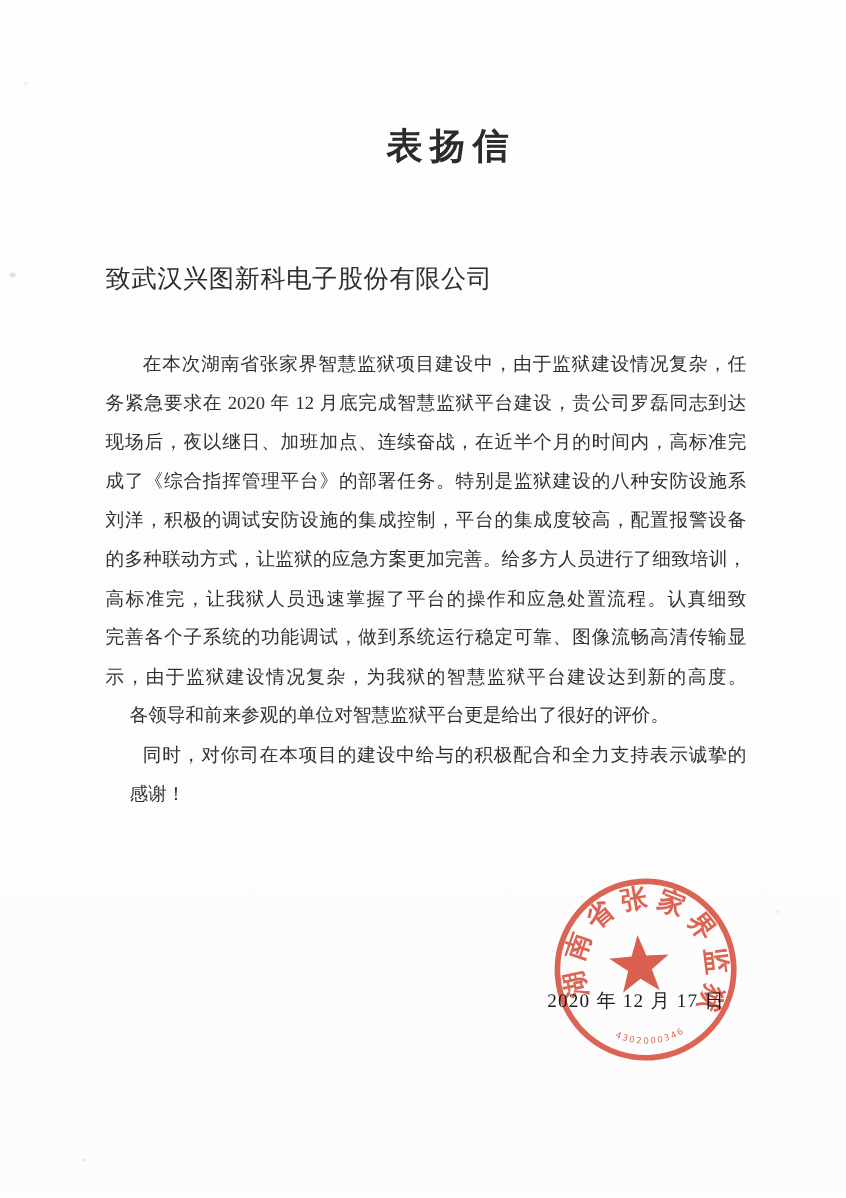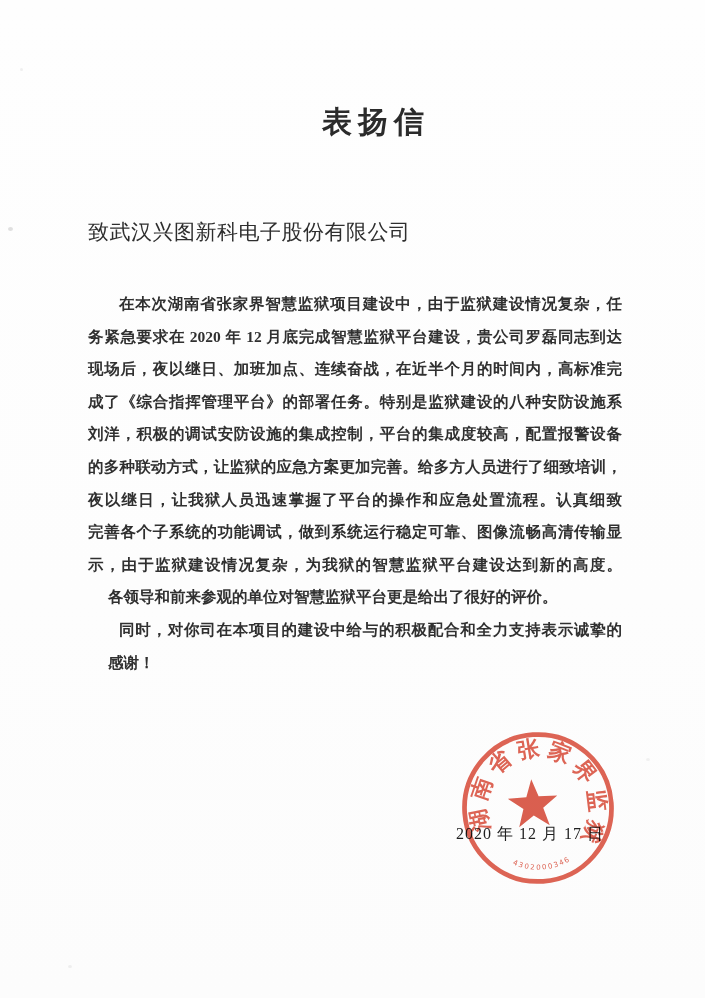--- a/index.html
+++ b/index.html
@@ -45,21 +45,20 @@
     font-size: 15.5px;
     color: #303030;
   }
   .line {
     height: 32.6px;
     line-height: 32.6px;
     text-align: justify;
     text-align-last: justify;
     text-justify: inter-character;
     white-space: nowrap;
-    font-weight: bold;
   }
   .line.indent { padding-left: 31px; }
   .line.short {
     text-align-last: left;
     text-align: left;
     margin-left: 20px;
   }
   .date {
     position: absolute;
     top: 824px;
@@ -95,21 +94,21 @@
 
   <div class="salutation">致武汉兴图新科电子股份有限公司</div>
 
   <div class="body-block">
     <div class="line indent">在本次湖南省张家界智慧监狱项目建设中，由于监狱建设情况复杂，任</div>
     <div class="line">务紧急要求在 2020 年 12 月底完成智慧监狱平台建设，贵公司罗磊同志到达</div>
     <div class="line">现场后，夜以继日、加班加点、连续奋战，在近半个月的时间内，高标准完</div>
     <div class="line">成了《综合指挥管理平台》的部署任务。特别是监狱建设的八种安防设施系</div>
     <div class="line">刘洋，积极的调试安防设施的集成控制，平台的集成度较高，配置报警设备</div>
     <div class="line">的多种联动方式，让监狱的应急方案更加完善。给多方人员进行了细致培训，</div>
-    <div class="line">夜以继日，让我狱人员迅速掌握了平台的操作和应急处置流程。认真细致</div>
+    <div class="line">高标准完，让我狱人员迅速掌握了平台的操作和应急处置流程。认真细致</div>
     <div class="line">完善各个子系统的功能调试，做到系统运行稳定可靠、图像流畅高清传输显</div>
     <div class="line">示，由于监狱建设情况复杂，为我狱的智慧监狱平台建设达到新的高度。</div>
     <div class="line short">各领导和前来参观的单位对智慧监狱平台更是给出了很好的评价。</div>
     <div class="line indent">同时，对你司在本项目的建设中给与的积极配合和全力支持表示诚挚的</div>
     <div class="line short">感谢！</div>
   </div>
 
   <div class="date">2020 年 12 月 17 日</div>
 
   <svg class="seal" viewBox="0 0 200 200" xmlns="http://www.w3.org/2000/svg">

